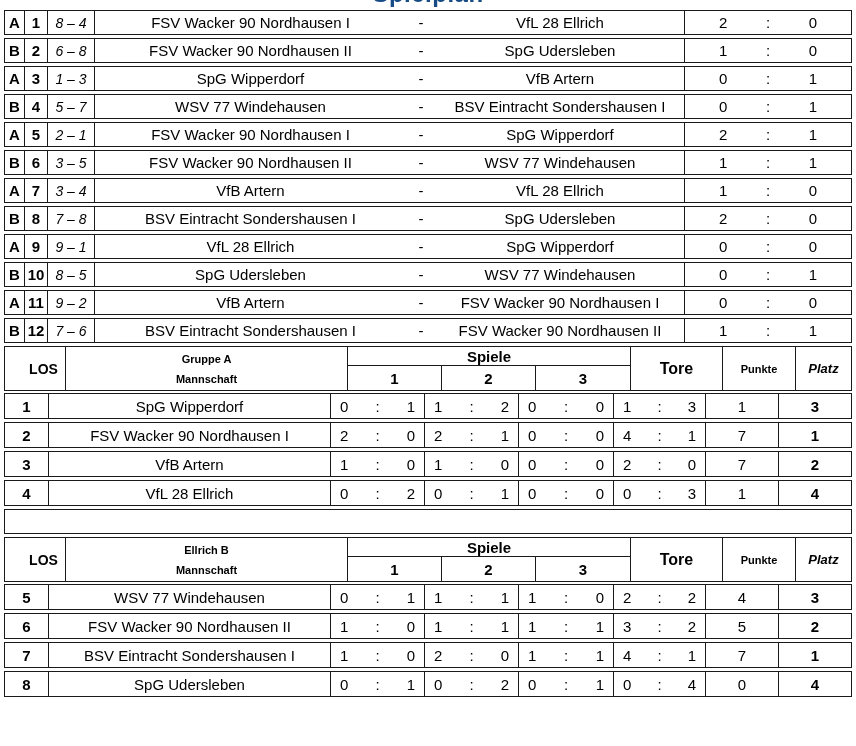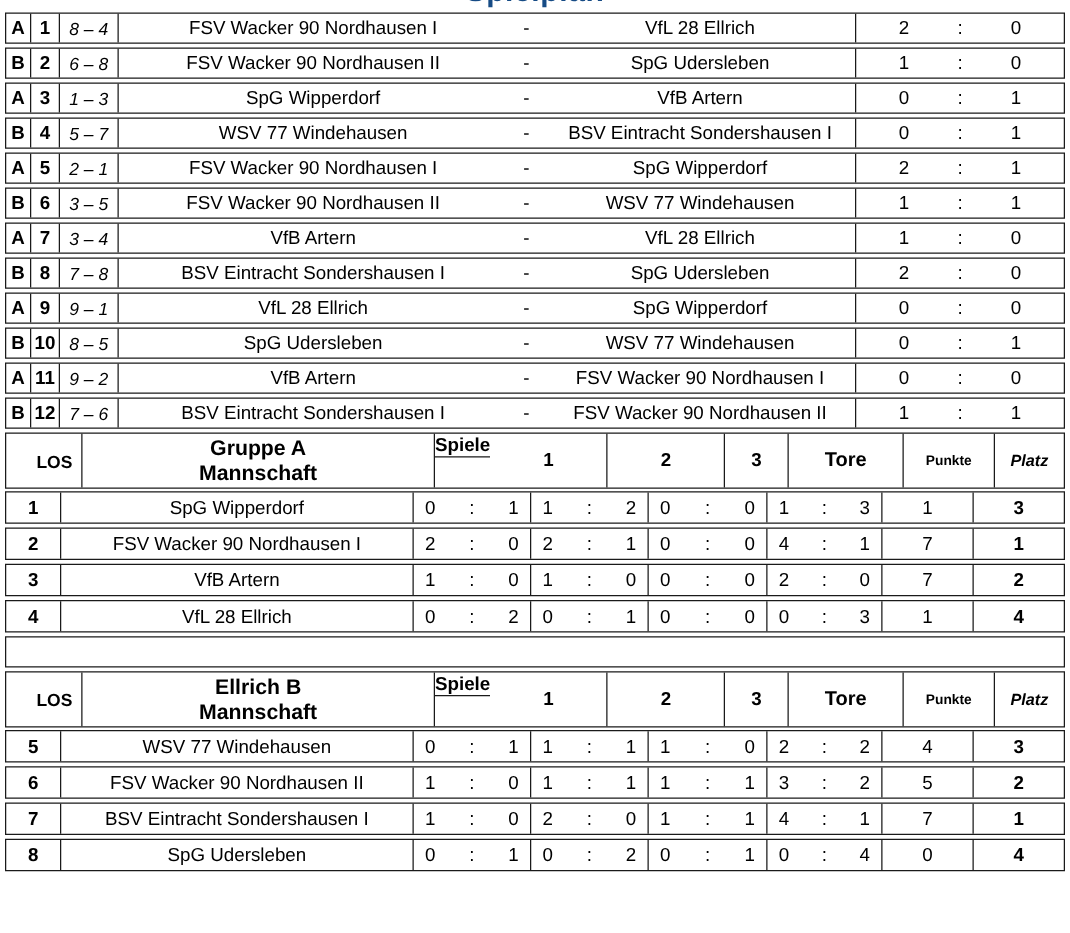--- a/index.html
+++ b/index.html
@@ -52,23 +52,23 @@
   }
   .g-header > div { border-right: 1.5px solid #1a1a1a; }
   .g-header > div:last-child { border-right: none; font-style: italic; }
   .h-los {
     flex: 0 0 44px; display: flex; align-items: center; justify-content: center;
     font-weight: bold; font-size: 14px;
   }
   .h-team {
     flex: 0 0 282px; display: flex; flex-direction: column;
     align-items: center; justify-content: center;
-    font-weight: bold; font-size: 17px; line-height: 20px;
-  }
-  .h-spiele { flex: 0 0 283px; display: flex; flex-direction: row; }
+    font-weight: bold; font-size: 11px; line-height: 20px;
+  }
+  .h-spiele { flex: 0 0 283px; display: flex; flex-direction: column; }
   .h-spiele-label {
     height: 19px; display: flex; align-items: center; justify-content: center;
     font-weight: bold; font-size: 15px; border-bottom: 1.5px solid #1a1a1a;
   }
   .h-spiele-cols { flex: 1; display: flex; }
   .h-spiele-cols .sc {
     display: flex; align-items: center; justify-content: center;
     font-weight: bold; font-size: 15px; border-right: 1.5px solid #1a1a1a;
   }
   .h-spiele-cols .sc:nth-child(1) { flex: 0 0 94px; }

